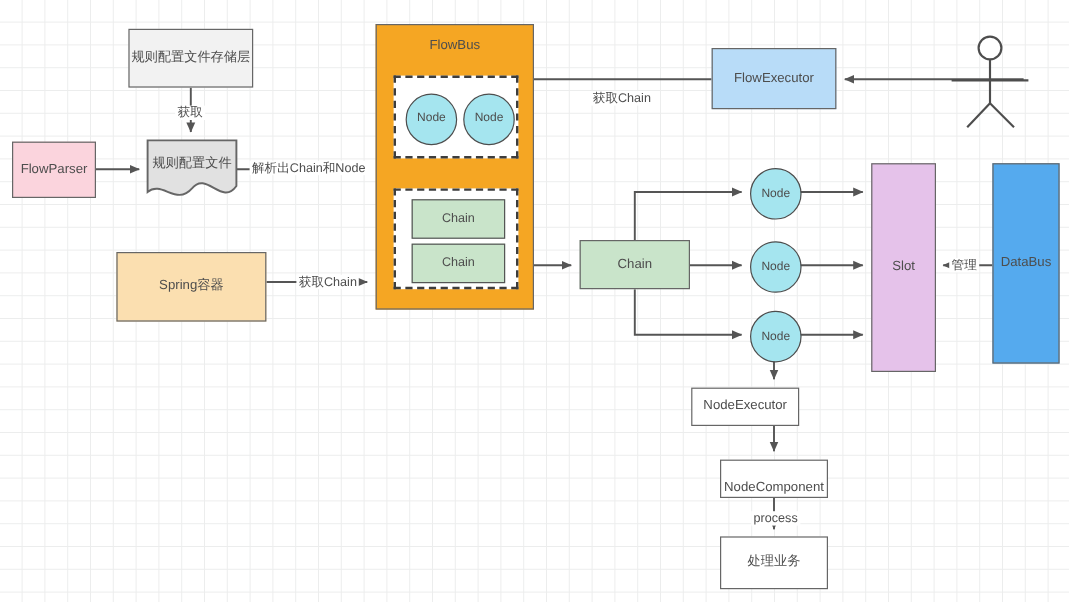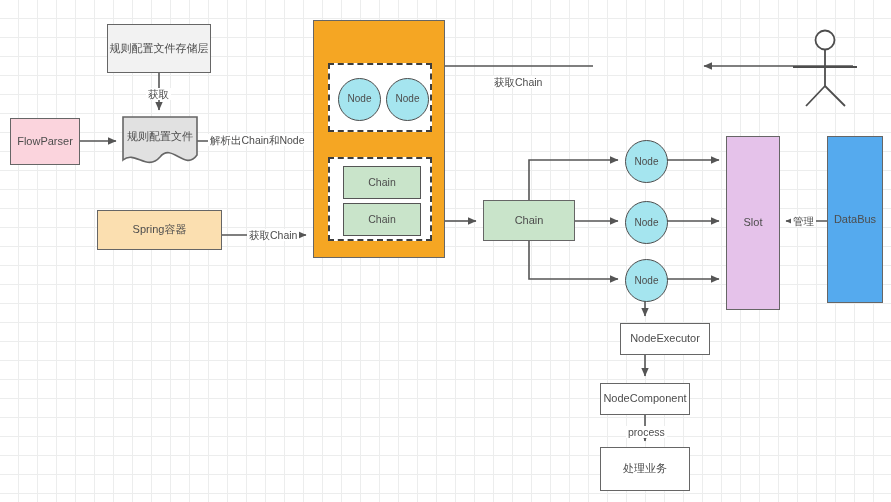--- a/index.html
+++ b/index.html
@@ -86,45 +86,49 @@
   </div>
 
   <div class="node" style="left:123px;top:117px;width:74px;height:40px;background:transparent;border:none;">
     <span>规则配置文件</span>
   </div>
 
   <div class="node rect" style="left:10px;top:118px;width:70px;height:47px;background:#fbd4dd;">
     <span>FlowParser</span>
   </div>
 
-  <div class="node rect" style="left:97px;top:210px;width:125px;height:40px;background:#fbdfb0;">
+  <div class="node rect" style="left:97px;top:210px;width:125px;height:58px;background:#fbdfb0;">
     <span>Spring容器</span>
   </div>
 
   <div class="node rect" style="left:313px;top:20px;width:132px;height:238px;background:#f5a623;display:block;">
+    <div style="position:absolute;left:0;top:11px;width:100%;text-align:center;font-size:11px;color:#4d4d4d;">FlowBus</div>
 
     <div style="position:absolute;left:14px;top:42px;width:104px;height:69px;background:#ffffff;border:2px dashed #3d3d3d;box-sizing:border-box;">
       <div style="position:absolute;left:8px;top:13px;width:41px;height:41px;border-radius:50%;background:#a5e5ef;border:1.6px solid #4d4d4d;display:flex;align-items:center;justify-content:center;font-size:10px;color:#4d4d4d;">
         <span>Node</span>
       </div>
       <div style="position:absolute;left:56px;top:13px;width:41px;height:41px;border-radius:50%;background:#a5e5ef;border:1.6px solid #4d4d4d;display:flex;align-items:center;justify-content:center;font-size:10px;color:#4d4d4d;">
         <span>Node</span>
       </div>
     </div>
 
     <div style="position:absolute;left:14px;top:136px;width:104px;height:84px;background:#ffffff;border:2px dashed #3d3d3d;box-sizing:border-box;">
       <div style="position:absolute;left:13px;top:7px;width:76px;height:31px;background:#c9e4ca;border:1.6px solid #555;display:flex;align-items:center;justify-content:center;font-size:10.5px;color:#4d4d4d;">
         <span>Chain</span>
       </div>
       <div style="position:absolute;left:13px;top:44px;width:76px;height:31px;background:#c9e4ca;border:1.6px solid #555;display:flex;align-items:center;justify-content:center;font-size:10.5px;color:#4d4d4d;">
         <span>Chain</span>
       </div>
     </div>
   </div>
 
+  <div class="node rect" style="left:593px;top:40px;width:104px;height:51px;background:#b8dcf8;">
+    <span>FlowExecutor</span>
+  </div>
 
   <div class="node rect" style="left:483px;top:200px;width:92px;height:41px;background:#c9e4ca;">
     <span>Chain</span>
   </div>
 
   <div style="position:absolute;left:625px;top:140px;width:41px;height:41px;border-radius:50%;background:#a5e5ef;border:1.6px solid #4d4d4d;display:flex;align-items:center;justify-content:center;font-size:10px;color:#4d4d4d;">
     <span>Node</span>
   </div>
   <div style="position:absolute;left:625px;top:201px;width:41px;height:41px;border-radius:50%;background:#a5e5ef;border:1.6px solid #4d4d4d;display:flex;align-items:center;justify-content:center;font-size:10px;color:#4d4d4d;">
     <span>Node</span>
@@ -134,25 +138,25 @@
   </div>
 
   <div class="node rect" style="left:726px;top:136px;width:54px;height:174px;background:#e5c2ea;">
     <span>Slot</span>
   </div>
 
   <div class="node rect" style="left:827px;top:136px;width:56px;height:167px;background:#55aaee;">
     <span>DataBus</span>
   </div>
 
-  <div class="node rect" style="left:620px;top:323px;width:90px;height:32px;background:#ffffff;">
+  <div class="node rect" style="left:576px;top:323px;width:90px;height:32px;background:#ffffff;">
     <span>NodeExecutor</span>
   </div>
 
-  <div class="node rect" style="left:600px;top:383px;width:90px;height:32px;background:#ffffff;">
+  <div class="node rect" style="left:600px;top:383px;width:90px;height:32px;background:#ffffff;align-items:flex-end;">
     <span>NodeComponent</span>
   </div>
 
   <div class="node rect" style="left:600px;top:447px;width:90px;height:44px;background:#ffffff;">
     <span>处理业务</span>
   </div>
 
   <div class="lbl" style="left:146px;top:88px;">获取</div>
   <div class="lbl" style="left:208px;top:134px;">解析出Chain和Node</div>
   <div class="lbl" style="left:247px;top:229px;">获取Chain</div>

